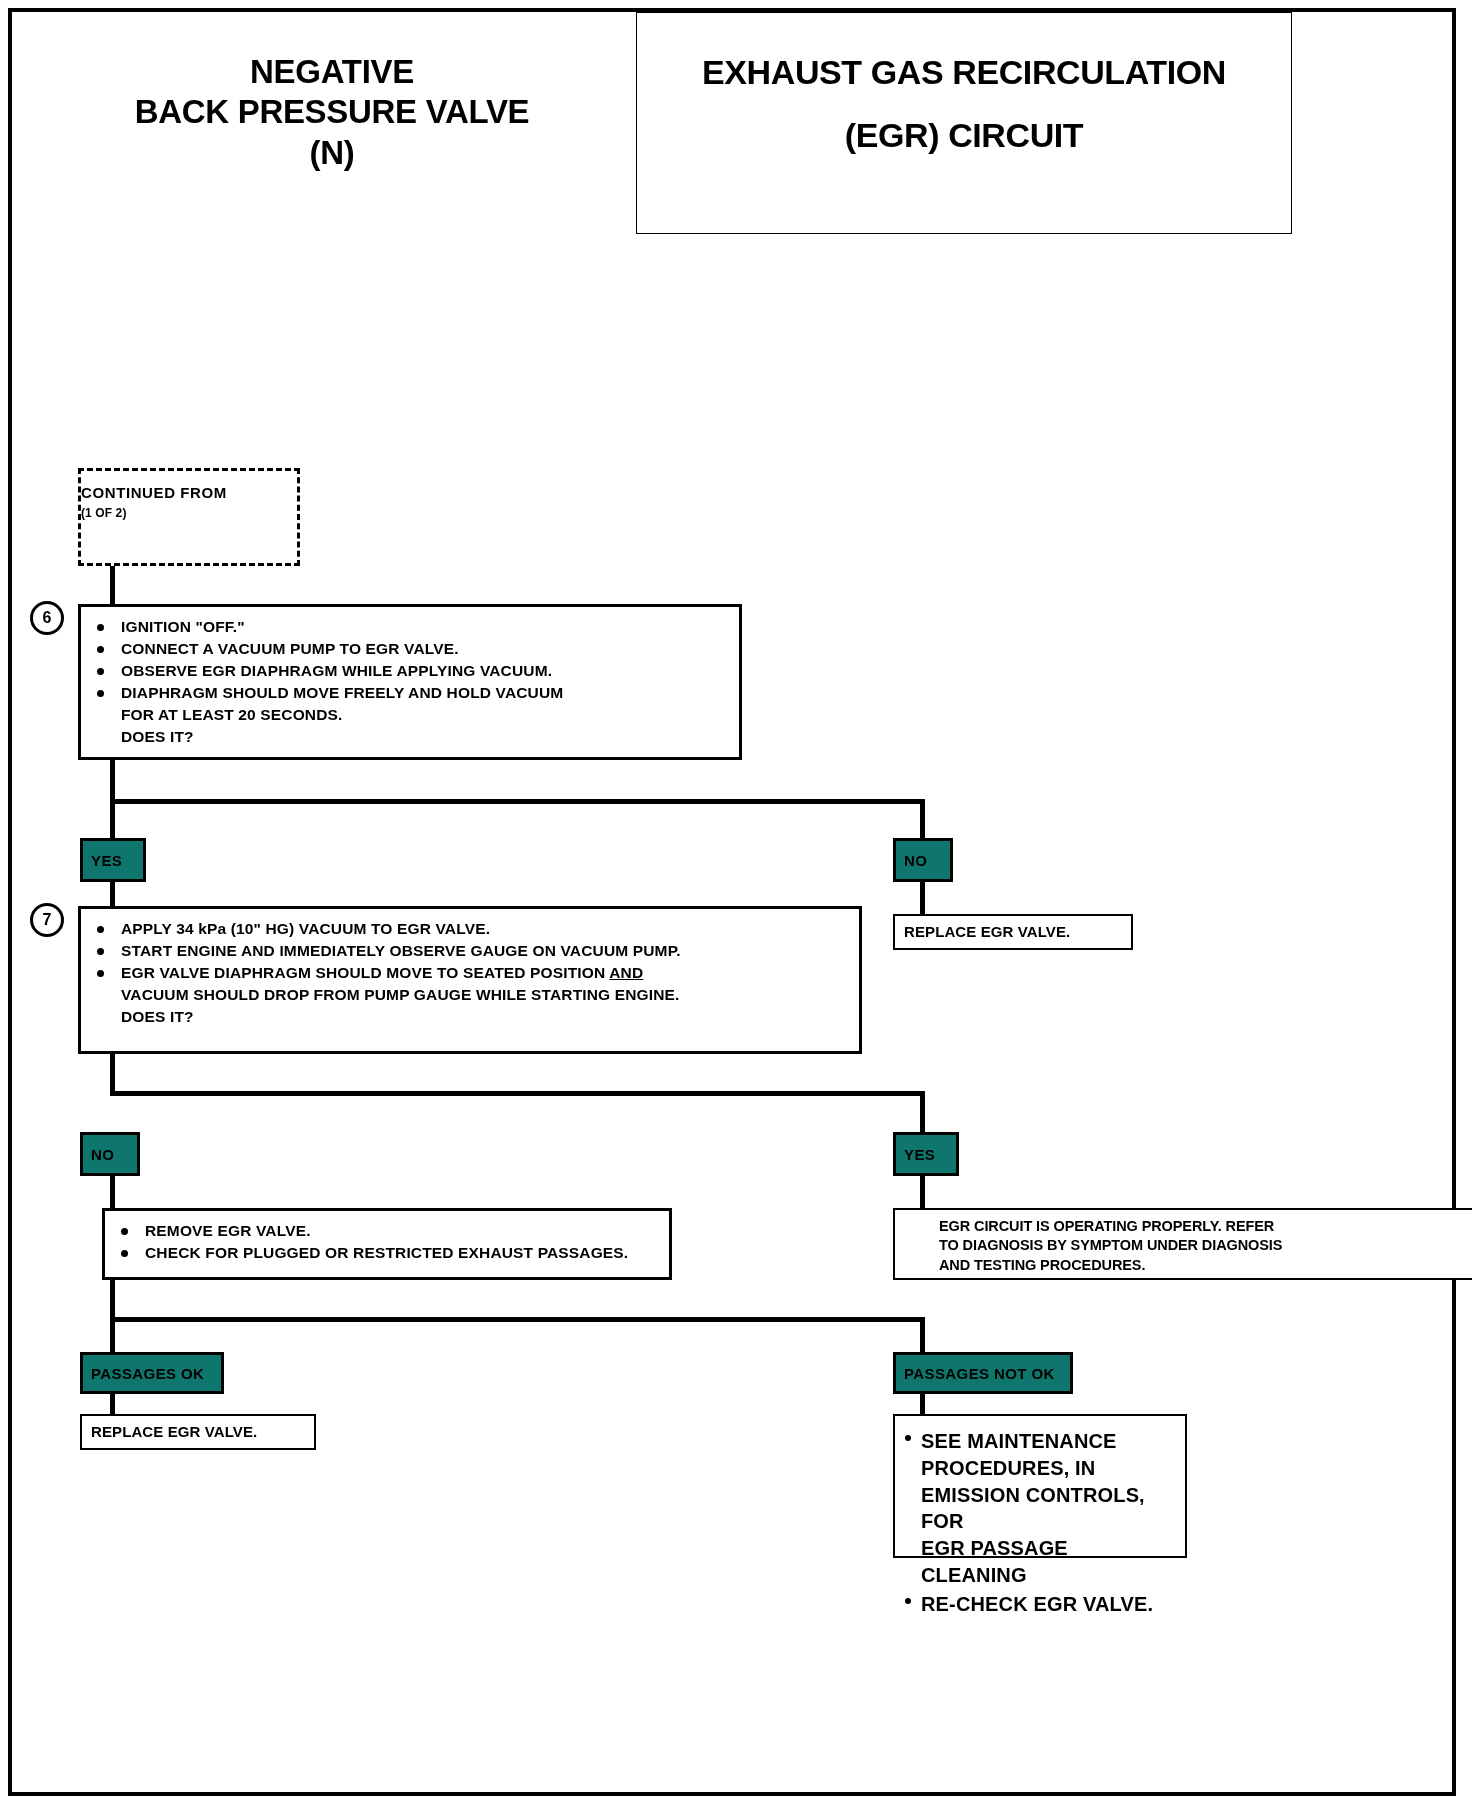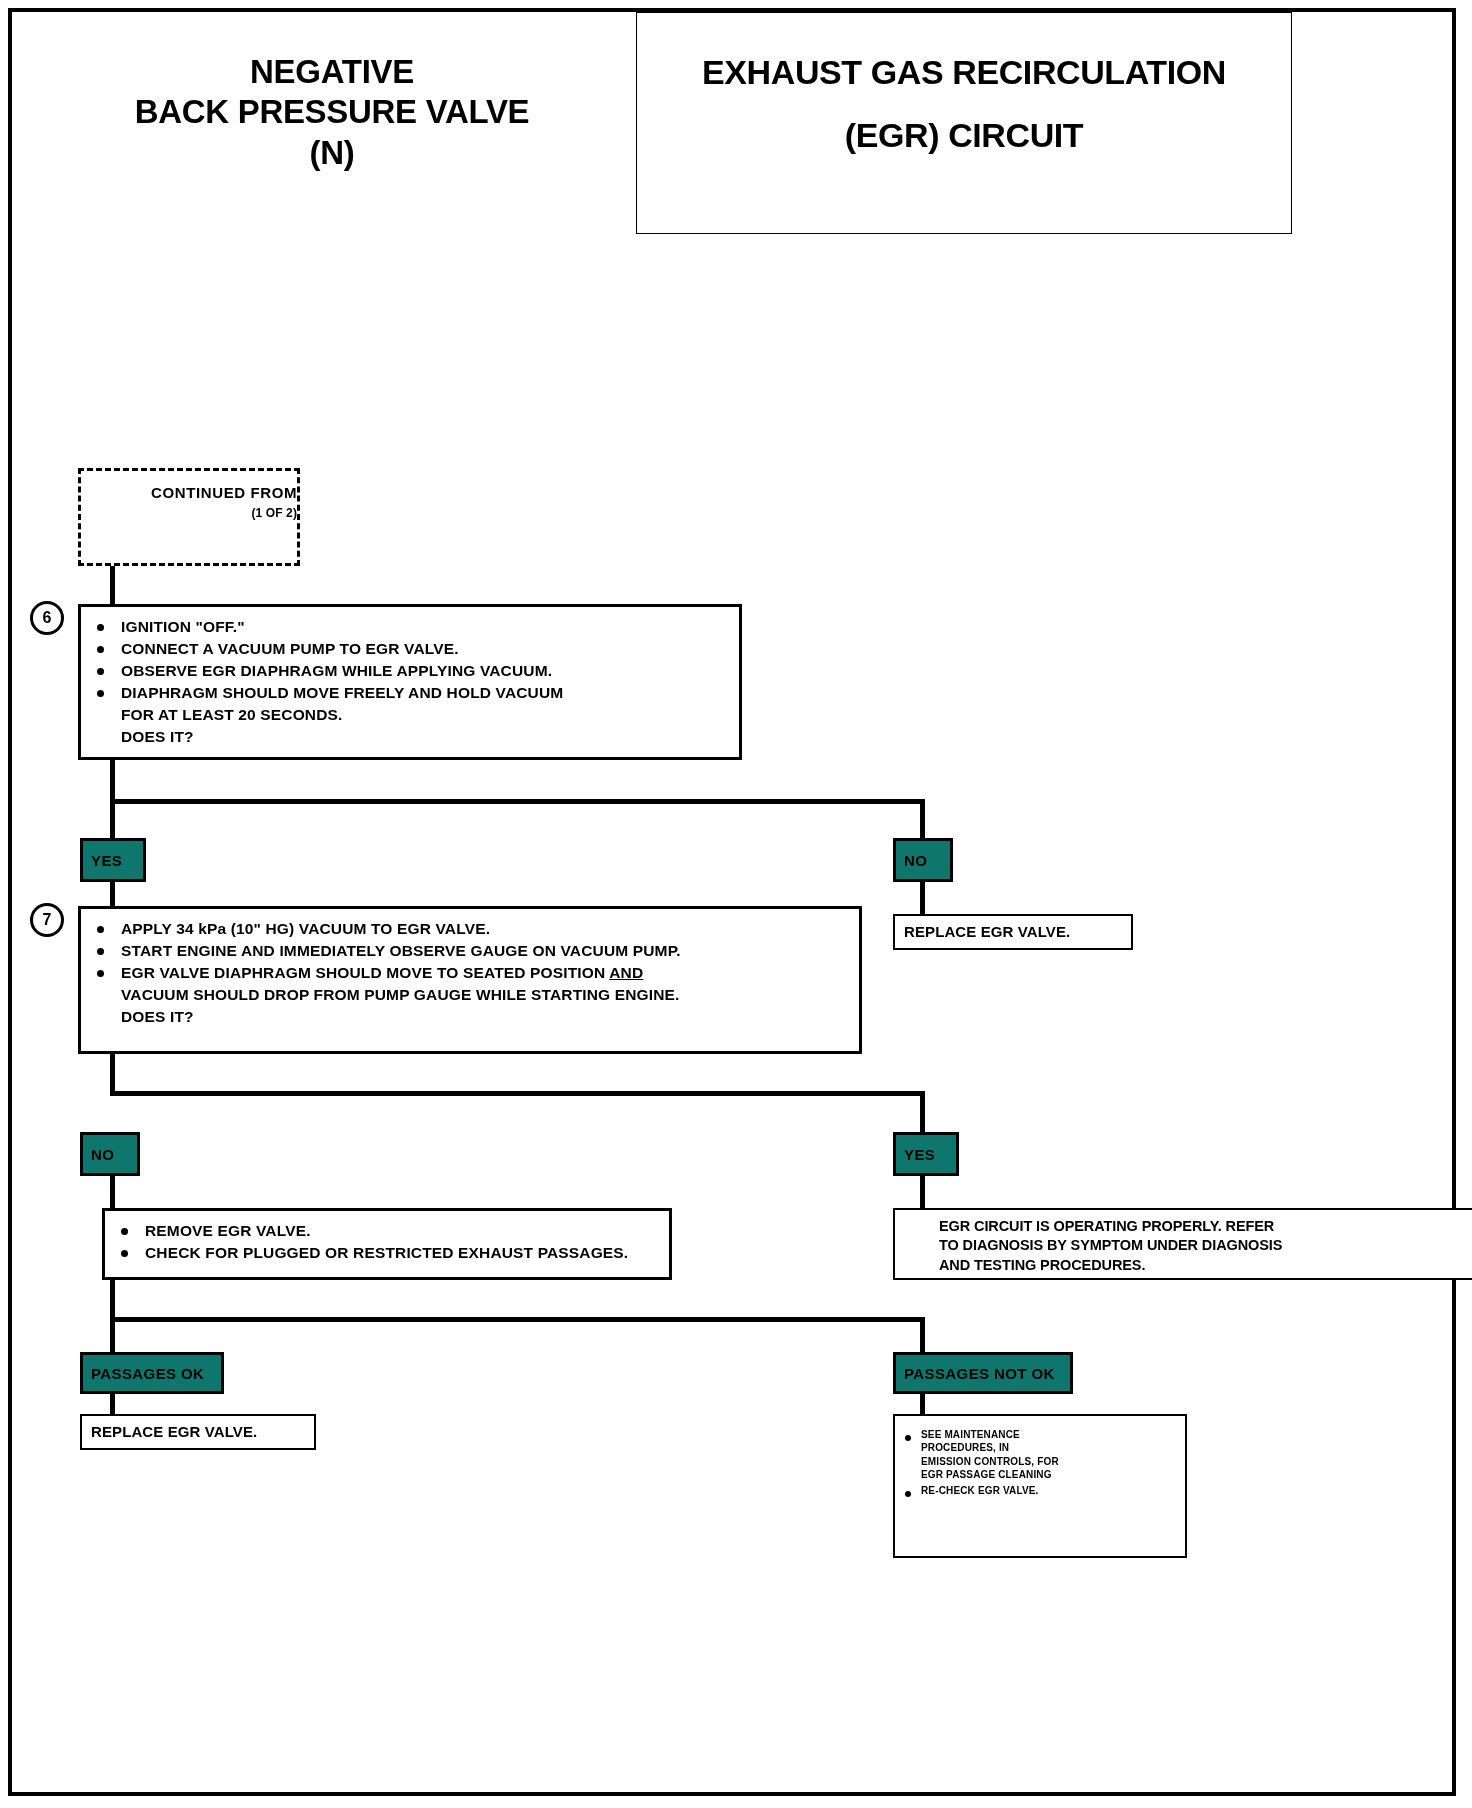--- a/index.html
+++ b/index.html
@@ -149,21 +149,21 @@
     content: "";
     position: absolute;
     left: 10px;
     top: 8px;
     width: 7px;
     height: 7px;
     background: #000;
     border-radius: 50%;
   }
   ul.bullets.tight > li {
-    font-size: 10px;
+    font-size: 20px;
     line-height: 1.34;
     padding-left: 18px;
   }
   ul.bullets.tight > li::before {
     left: 2px;
     top: 7px;
     width: 6px;
     height: 6px;
   }
 
@@ -208,21 +208,21 @@
       <span>EXHAUST GAS RECIRCULATION</span>
       <span class="title-line2">(EGR) CIRCUIT</span>
     </div>
   </div>
 
 </div>
 
 <div id="flow">
 
   <div class="node dashed" style="left:78px; top:468px; width:222px; height:98px;">
-    <div style="padding-top:12px; text-align:right;">
+    <div style="padding-top:12px; text-align:left;">
       <div class="plaintext" style="font-size:15px; letter-spacing:0.6px;">CONTINUED FROM</div>
       <div class="plaintext" style="font-size:12px; font-weight:bold; margin-top:2px;">(1 OF 2)</div>
     </div>
   </div>
 
   <div class="vline" style="left:110px; top:566px; width:5px; height:40px;"></div>
 
   <div class="step-circle" style="left:30px; top:601px;">
     <span>6</span>
   </div>

